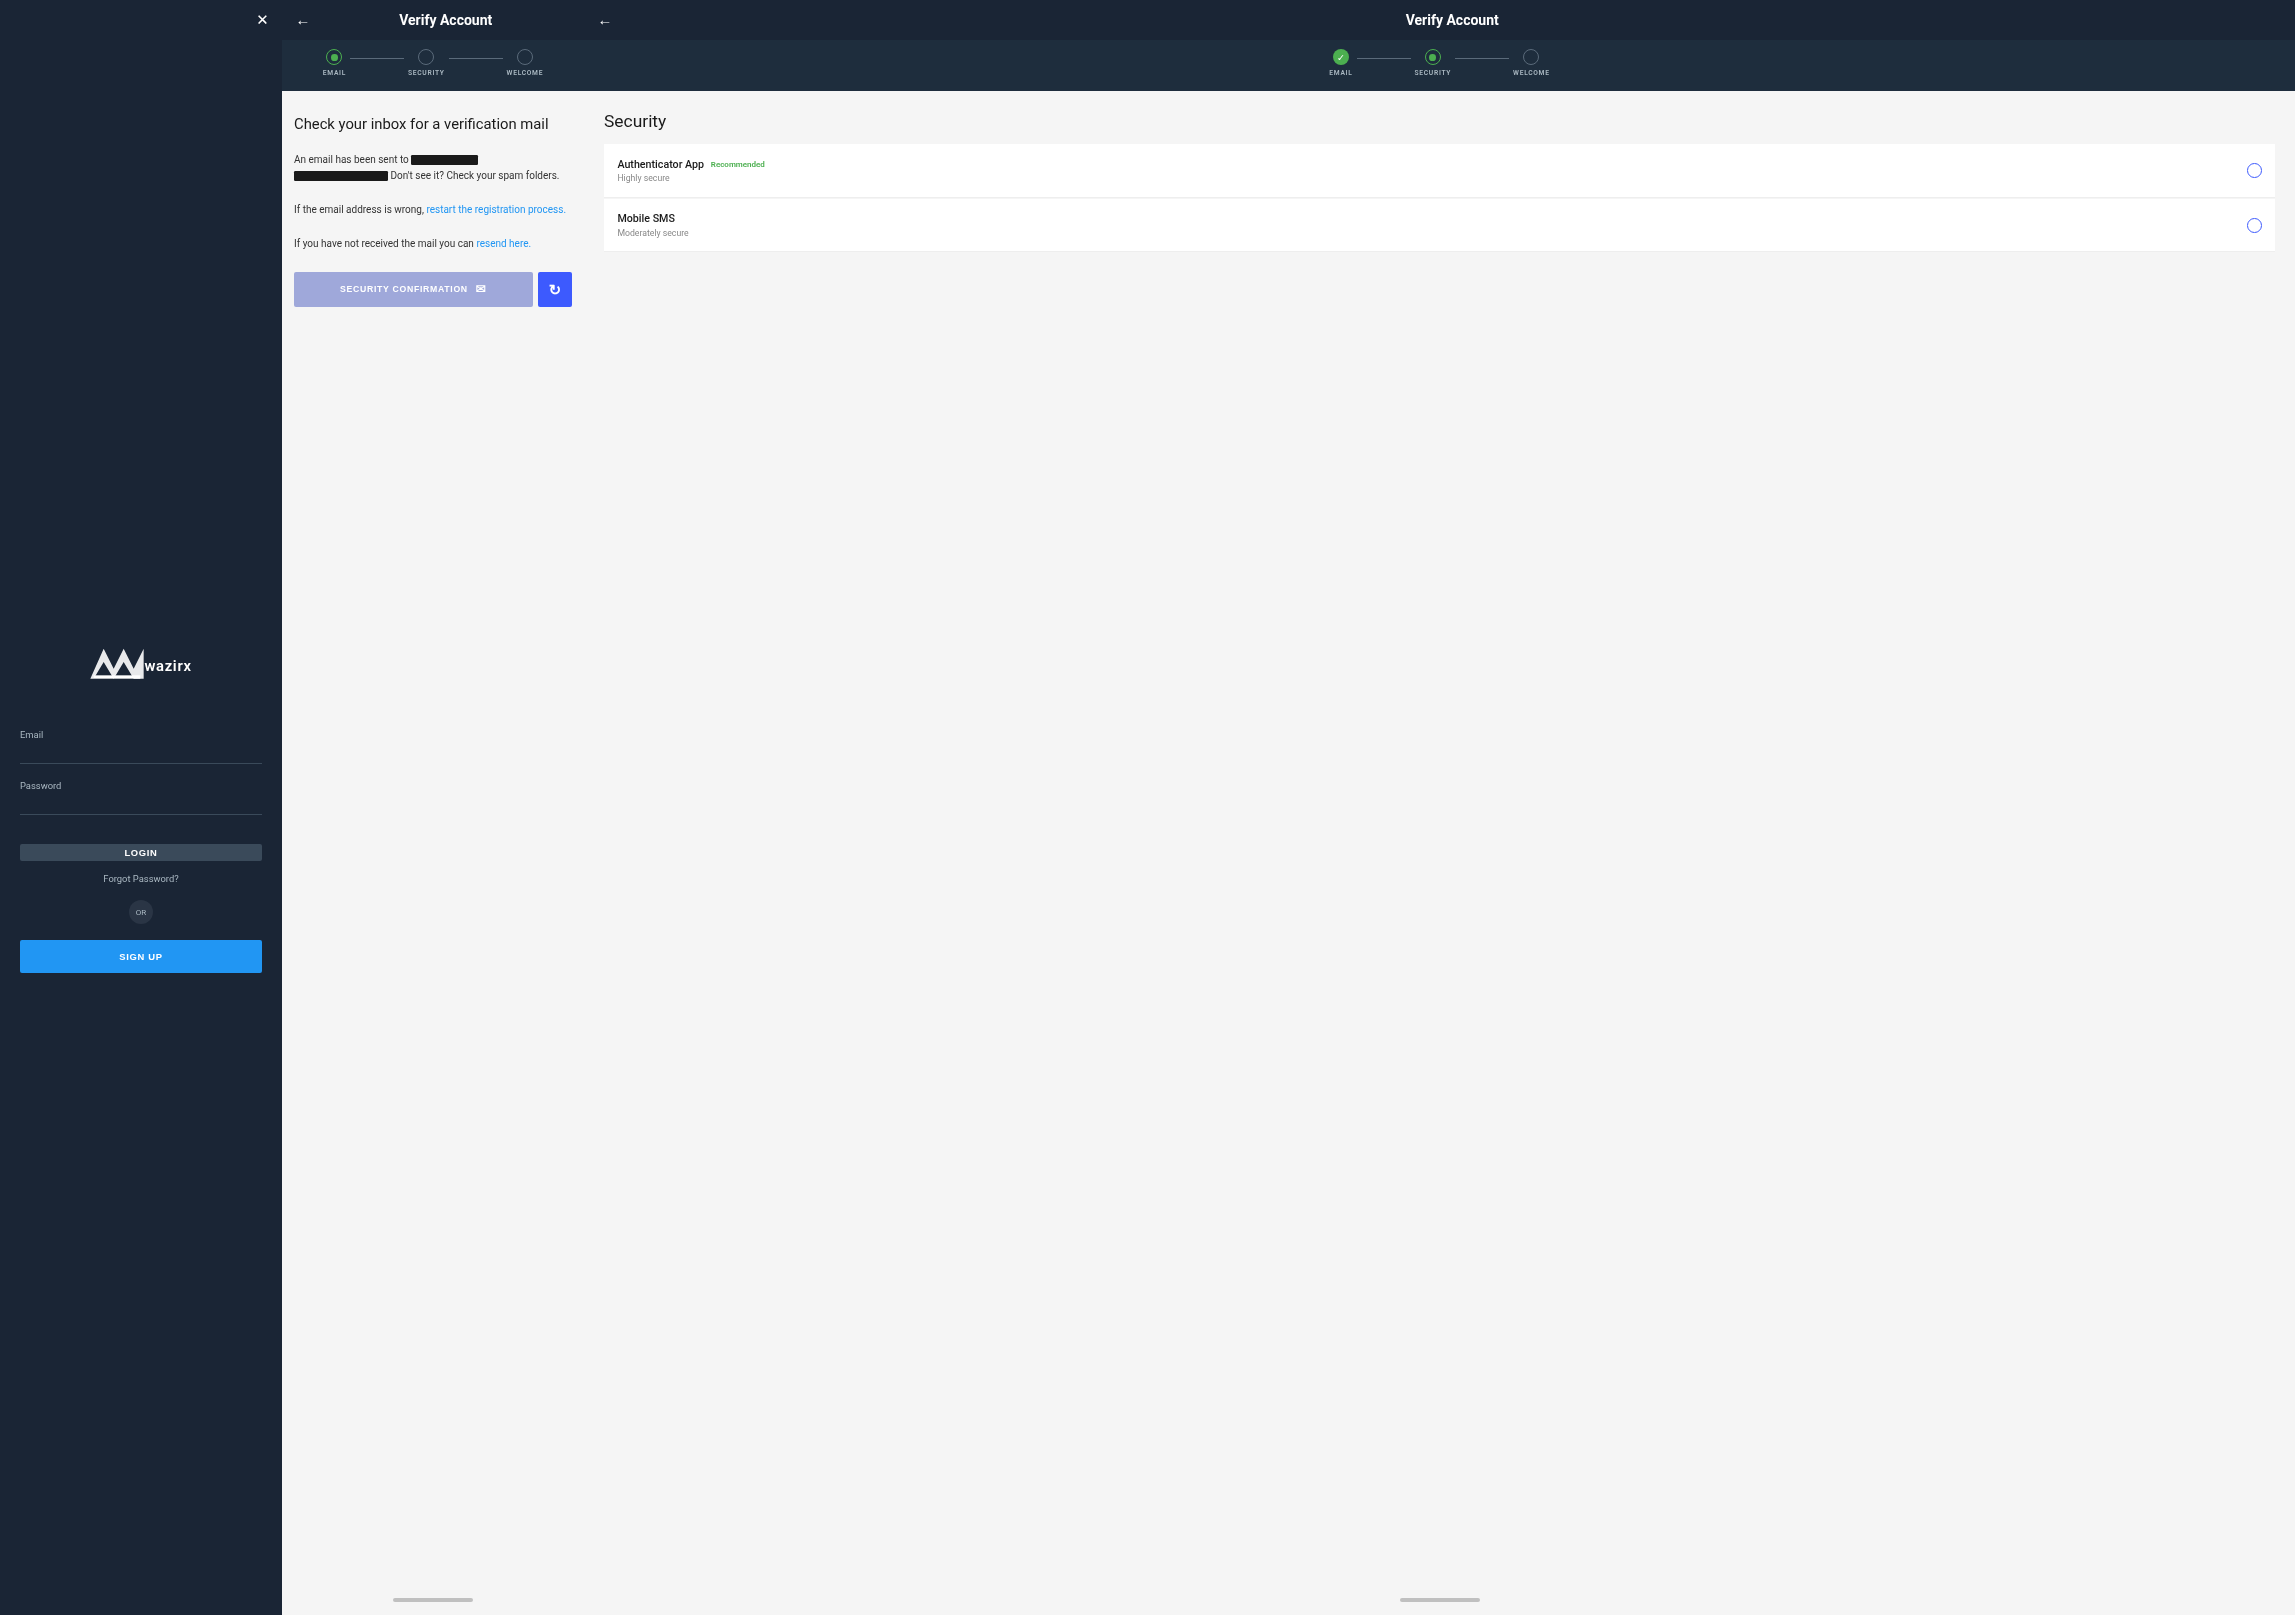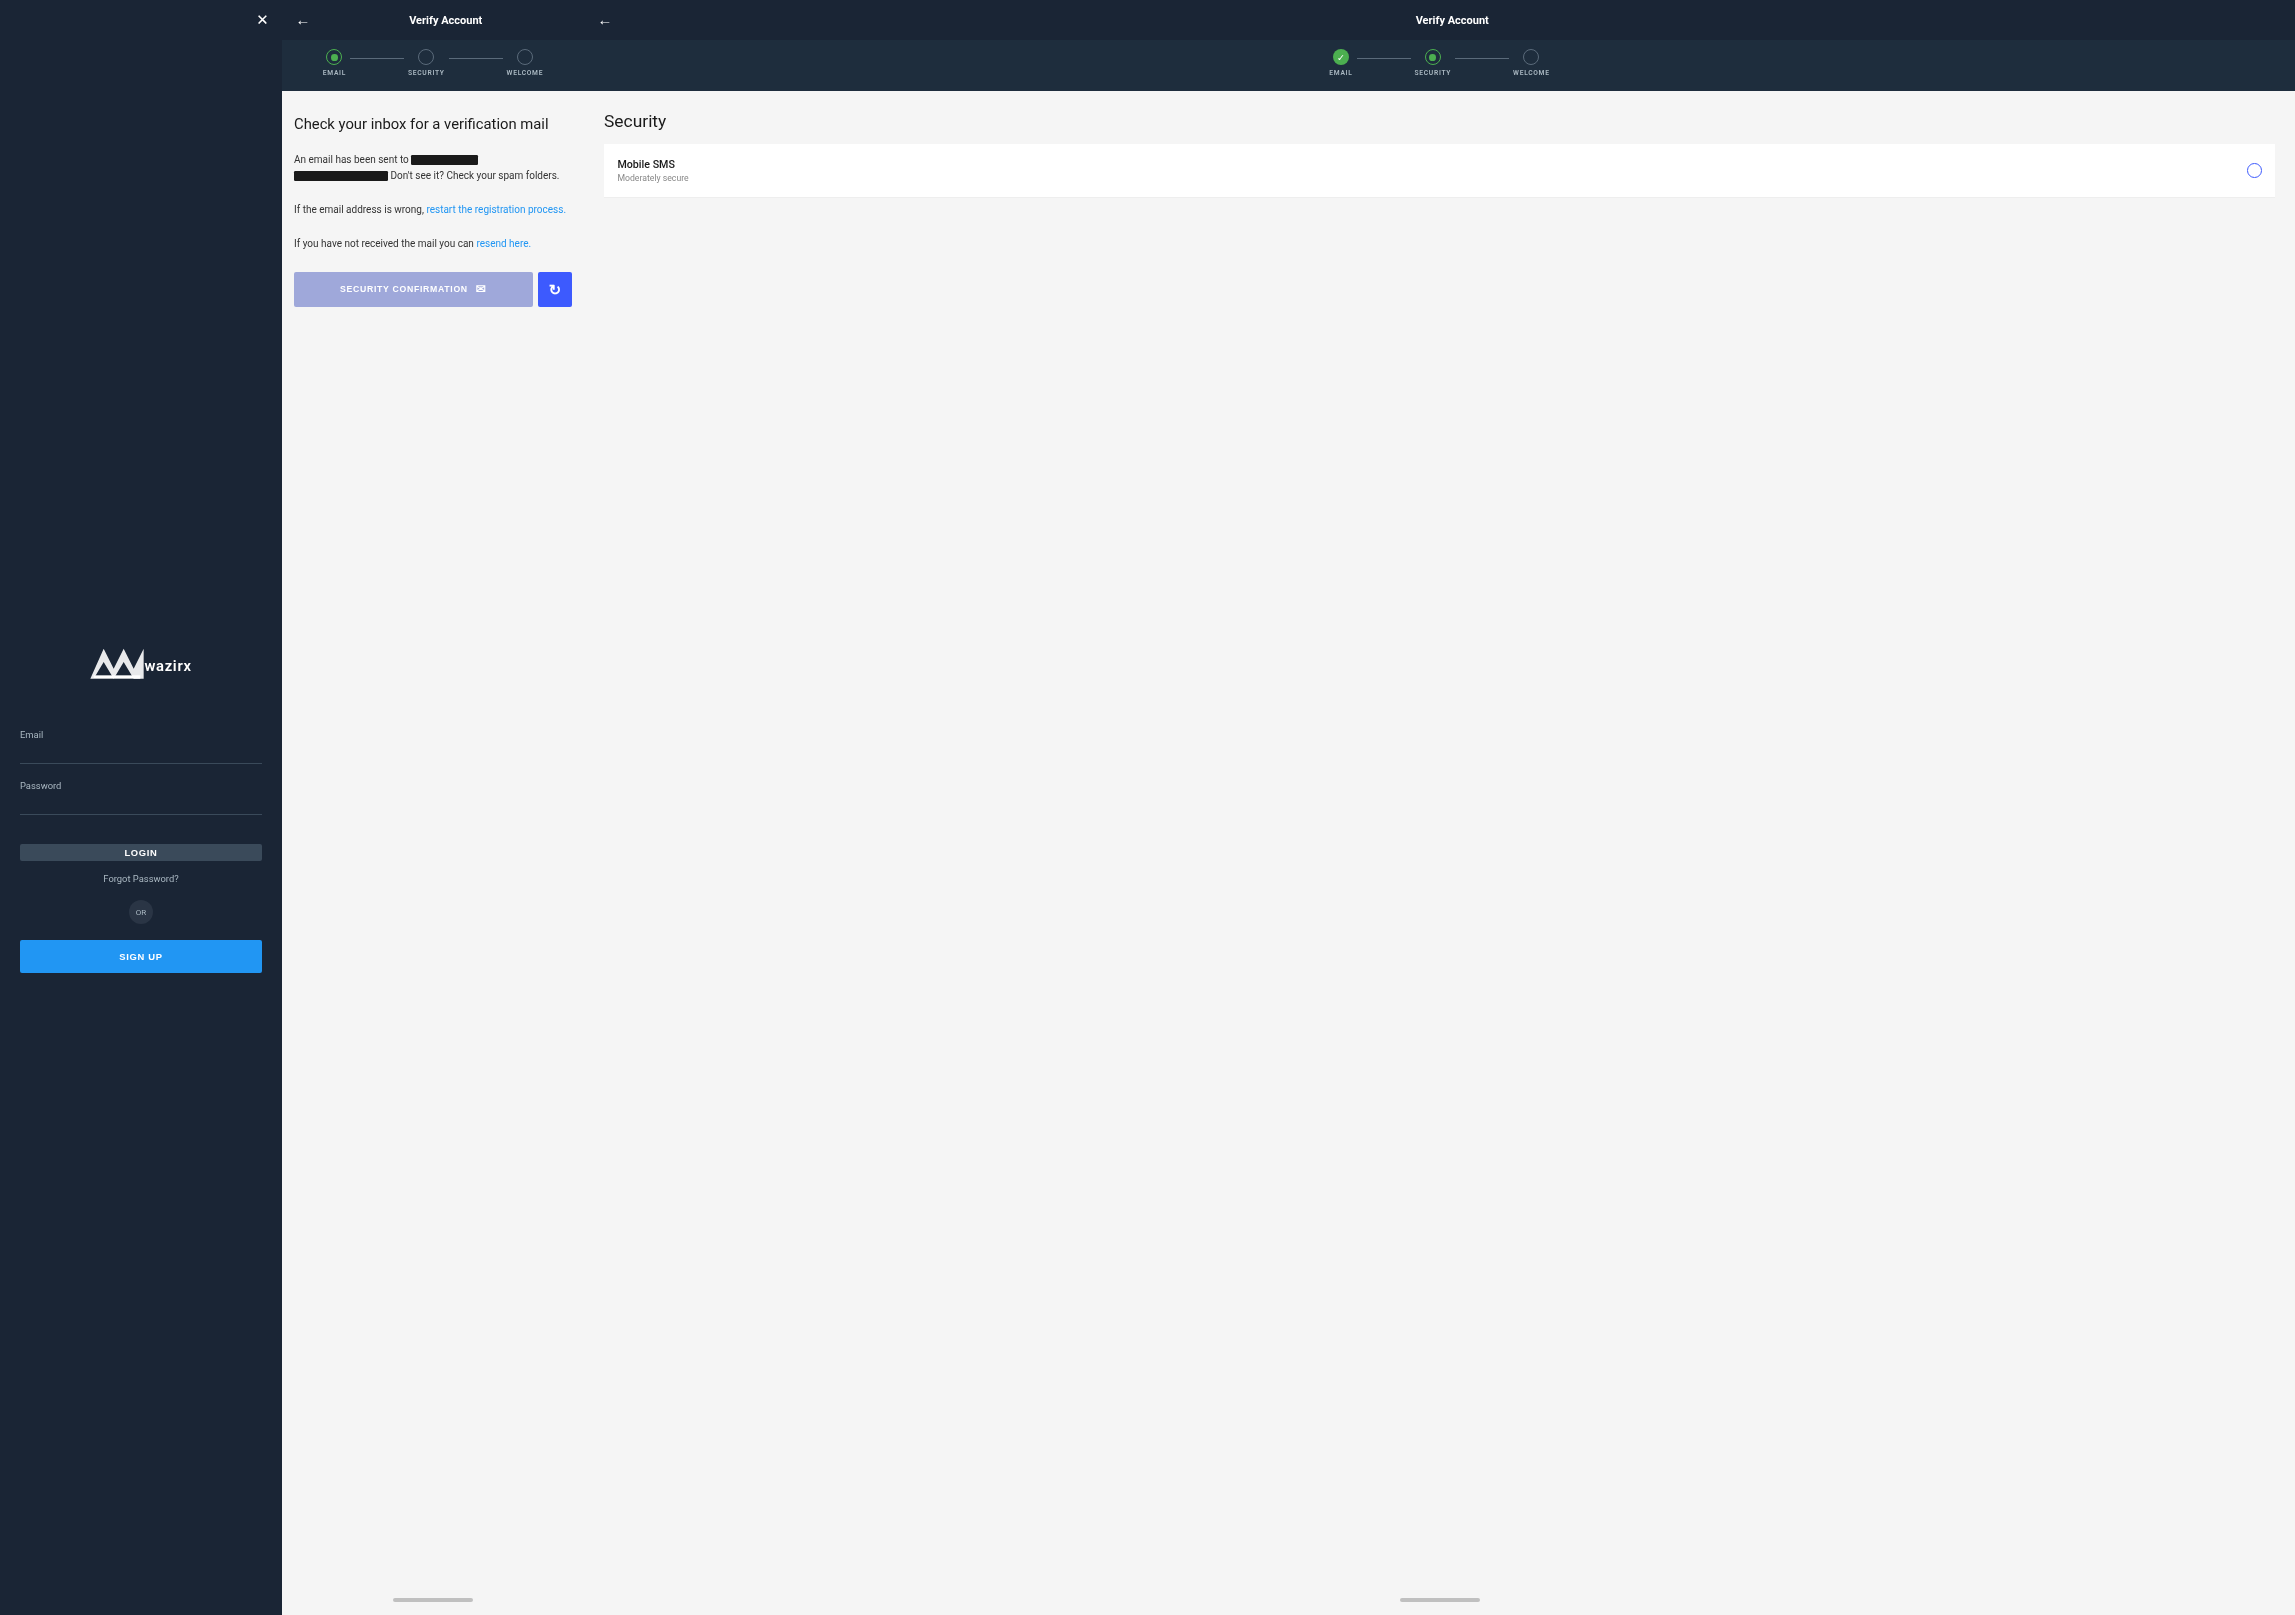--- a/index.html
+++ b/index.html
@@ -154,21 +154,21 @@
     .back-arrow {
       color: #fff;
       font-size: 14.8px;
       cursor: pointer;
       background: none;
       border: none;
     }
 
     .panel-title {
       color: #fff;
-      font-size: 11px;
+      font-size: 14px;
       font-weight: 700;
       flex: 1;
       text-align: center;
     }
 
     
     .stepper {
       background: #1e2d3d;
       padding: 9.4px 13.4px 13.4px;
       display: flex;
@@ -513,20 +513,30 @@
     <div class="step-line"></div>
     <div class="step-item">
       <div class="step-circle inactive"></div>
       <span class="step-label">WELCOME</span>
     </div>
   </div>
 
   <div class="security-content">
     <h2 class="security-title">Security</h2>
 
+    <div class="security-option">
+      <div class="security-option-info">
+        <div class="security-option-name">
+          <span>Authenticator App</span>
+          <span class="recommended-badge">Recommended</span>
+        </div>
+        <div class="security-option-desc">Highly secure</div>
+      </div>
+      <div class="radio-circle"></div>
+    </div>
 
     <div class="security-option">
       <div class="security-option-info">
         <div class="security-option-name">
           <span>Mobile SMS</span>
         </div>
         <div class="security-option-desc">Moderately secure</div>
       </div>
       <div class="radio-circle"></div>
     </div>

